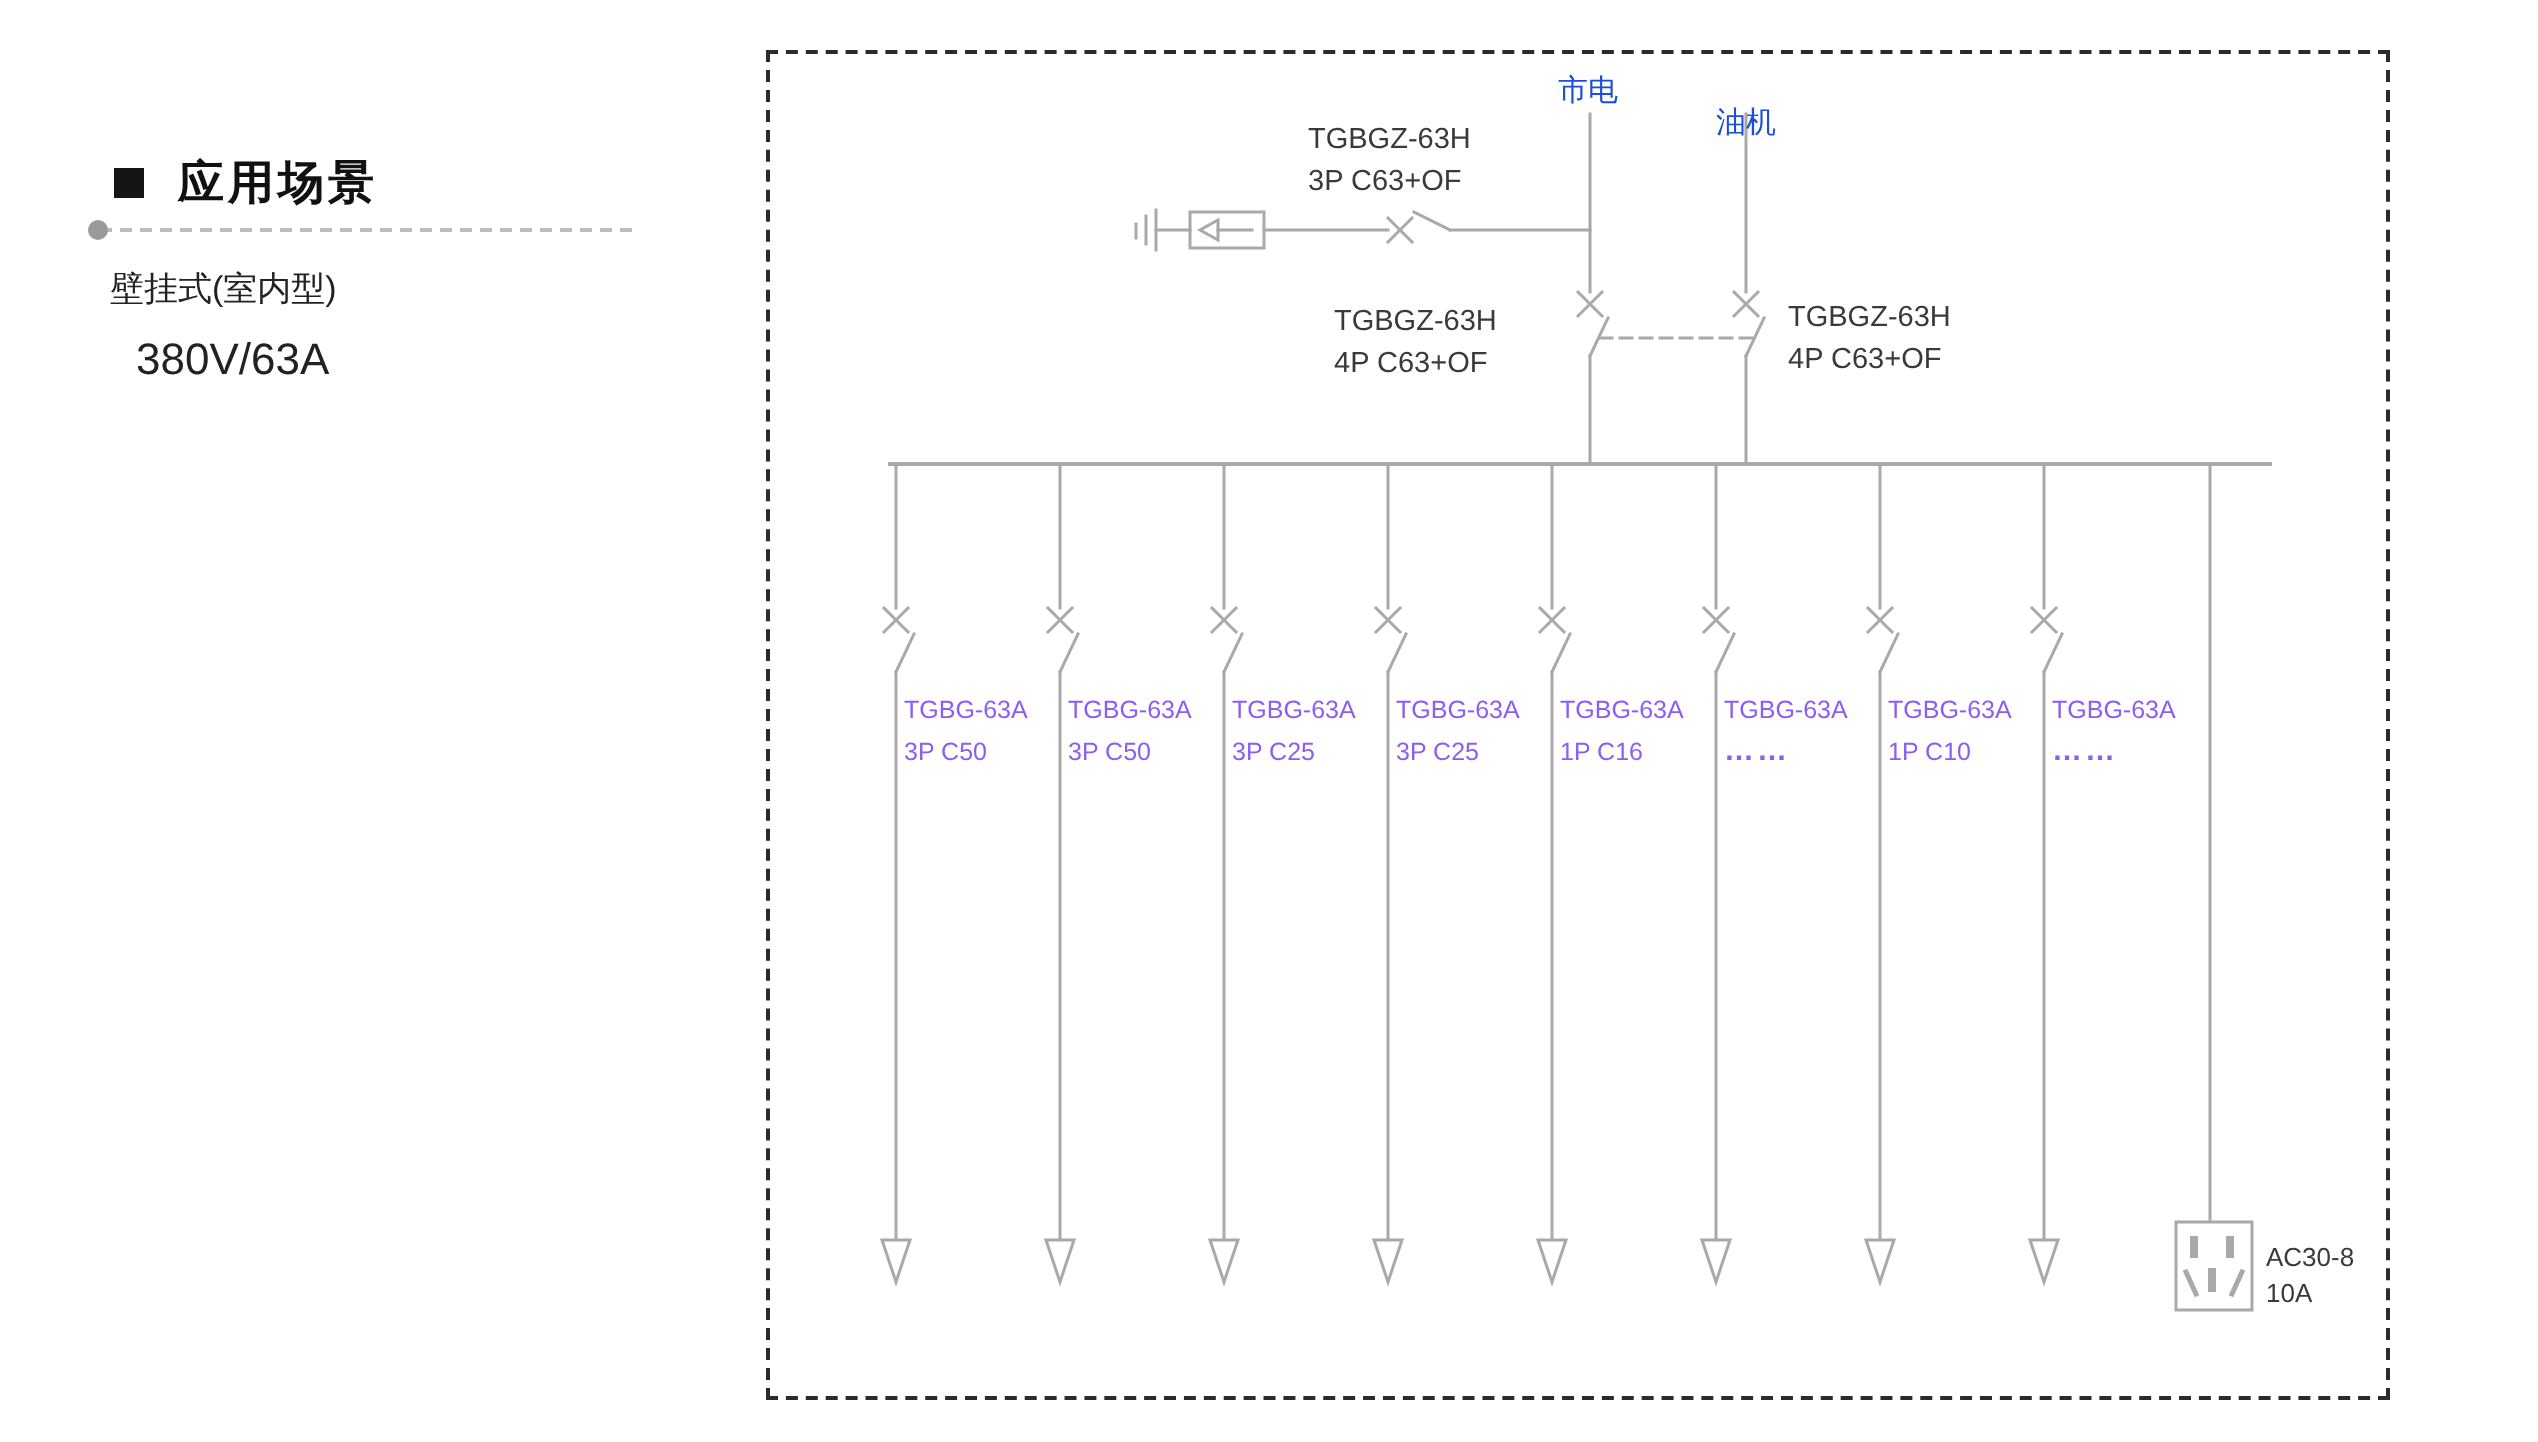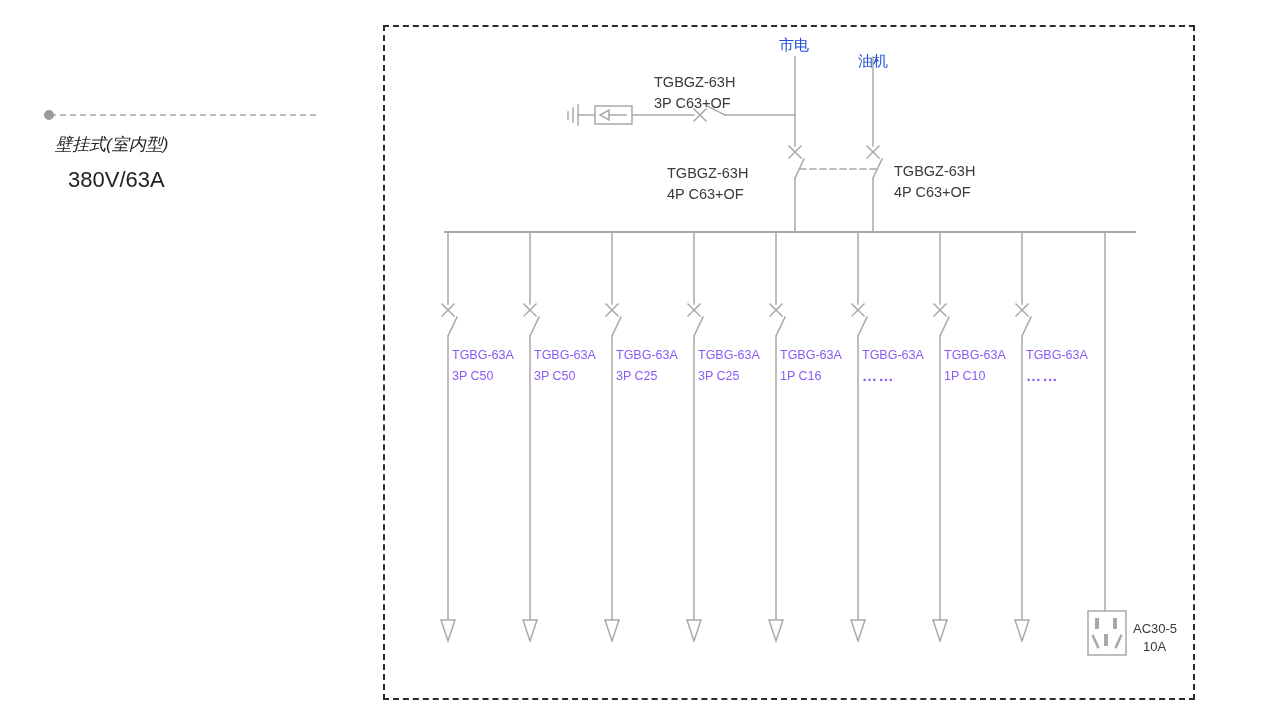--- a/index.html
+++ b/index.html
@@ -6,41 +6,45 @@
   html,body { background:#ffffff; }
   body { font-family:"Liberation Sans", sans-serif; color:#3a3a3a; }
   .page { position:relative; width:1269px; height:721px; background:#ffffff; overflow:hidden; }
 
   
   .intro-title { position:absolute; left:57px; top:76px; display:flex; align-items:center; gap:17px; }
   .sq { width:15px; height:15px; background:#151515; display:inline-block; }
   .title-text { font-size:23px; font-weight:bold; color:#111111; letter-spacing:2px; white-space:nowrap; }
   .rule { position:absolute; left:50px; top:114px; width:266px; border-top:2px dashed #bcbcbc; }
   .dot { position:absolute; left:-6px; top:-6px; width:10px; height:10px; border-radius:50%; background:#9a9a9a; }
-  .subtitle { position:absolute; left:55px; top:133px; font-size:17px; color:#222222; white-space:nowrap;font-style:italic; }
+  .subtitle { position:absolute; left:55px; top:133px; font-size:17px; color:#222222; white-space:nowrap; }
   .rating { position:absolute; left:68px; top:167px; font-size:22px; color:#222222; white-space:nowrap; }
 
   
   .frame { position:absolute; left:383px; top:25px; width:812px; height:675px; border:2px dashed #2b2b2b; }
   svg.wires { position:absolute; left:0; top:0; }
 
   
   .lbl { position:absolute; white-space:nowrap; color:#3a3a3a; }
   .src { font-size:15px; color:#1d4ed8; }
-  .lbl-md { font-size:14.5px; line-height:1.42;margin-top:12px; }
+  .lbl-md { font-size:14.5px; line-height:1.42; }
   .lbl-sm { font-size:13px; line-height:1.35; }
   .flabel { position:absolute; font-size:12.5px; line-height:1.65; color:#8b5cf6; white-space:nowrap; }
   .fspec.dots { font-weight:bold; font-size:15px; letter-spacing:1.5px; line-height:1.35; }
-  .sock-rating { margin-left:10px; }
+  .sock-rating { }
 </style>
 </head>
 <body>
 
 <div class="page">
 
+  <div class="intro-title">
+    <span class="sq"></span>
+    <span class="title-text">应用场景</span>
+  </div>
   <div class="rule">
     <span class="dot"></span>
   </div>
   <div class="subtitle">壁挂式(室内型)</div>
   <div class="rating">380V/63A</div>
 
   <div class="frame"></div>
 
   <svg class="wires" width="1269" height="721" viewBox="0 0 1269 721">
     <g stroke="#a9a9a9" stroke-width="1.5" fill="none" stroke-linecap="square">
@@ -217,17 +221,17 @@
   <div class="flabel" style="left:944px;top:345px">
     <div class="fmodel">TGBG-63A</div>
     <div class="fspec">1P C10</div>
   </div>
   <div class="flabel" style="left:1026px;top:345px">
     <div class="fmodel">TGBG-63A</div>
     <div class="fspec dots">……</div>
   </div>
 
   <div class="lbl lbl-sm" style="left:1133px;top:620px">
-    <div>AC30-5</div>
+    <div>AC30-8</div>
     <div class="sock-rating">10A</div>
   </div>
 
 </div>
 
 </body></html>

